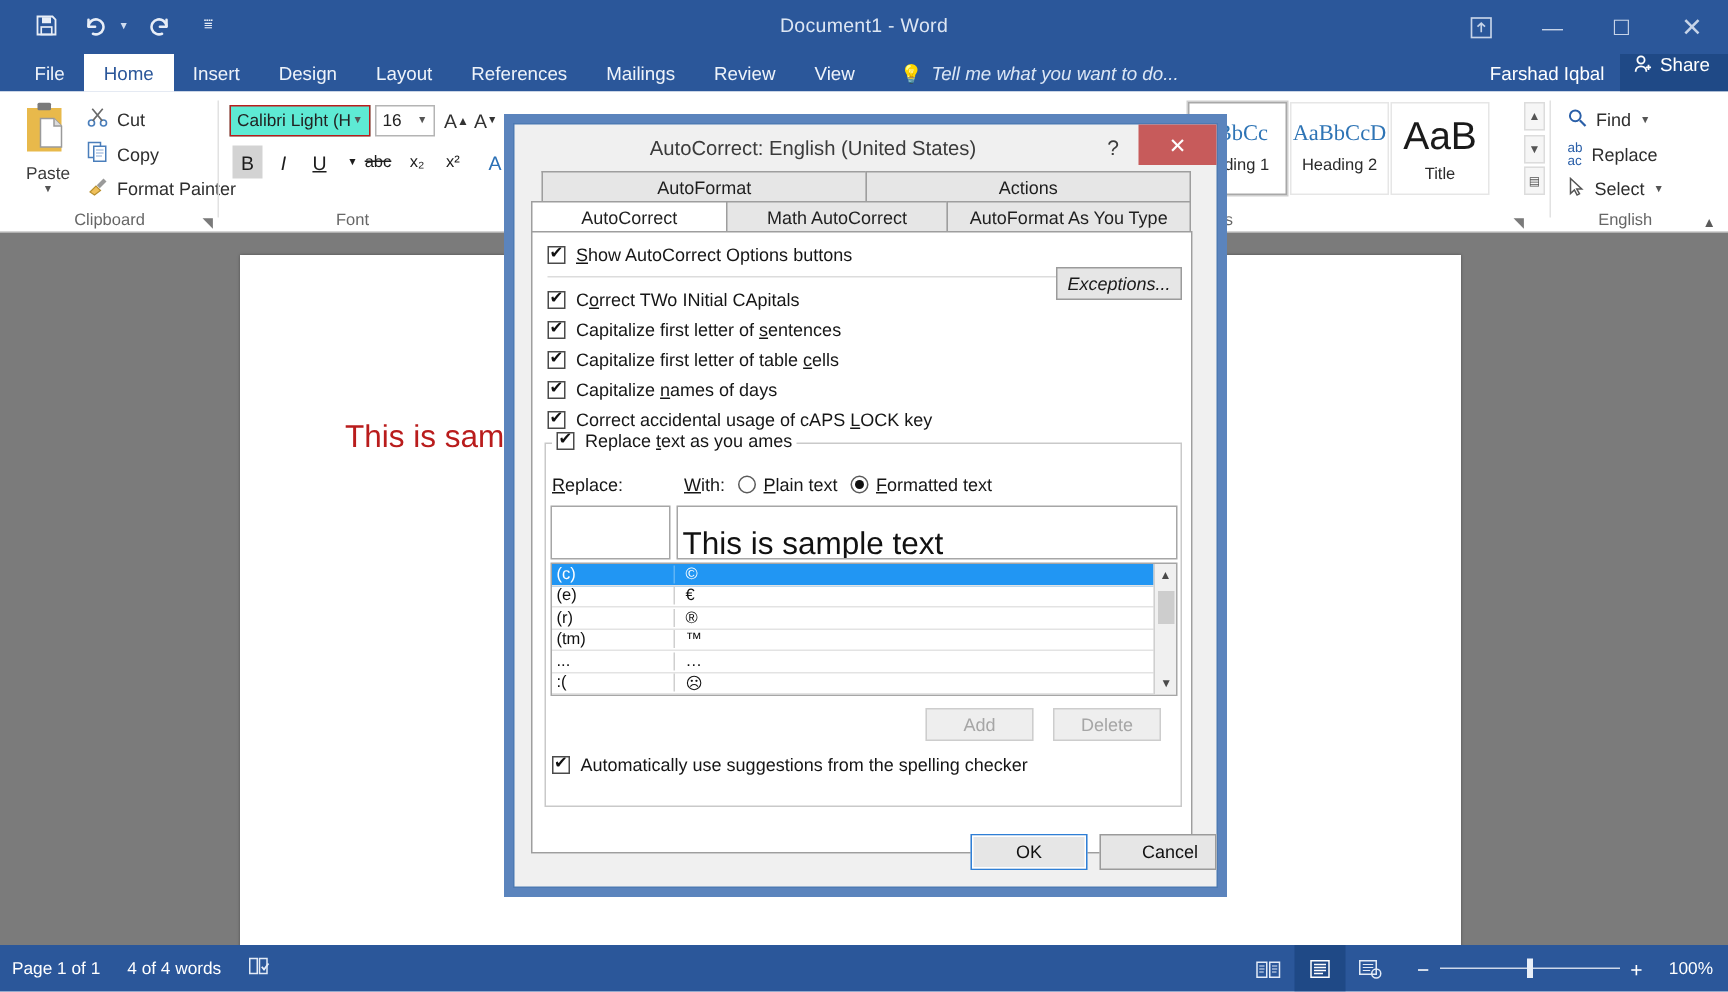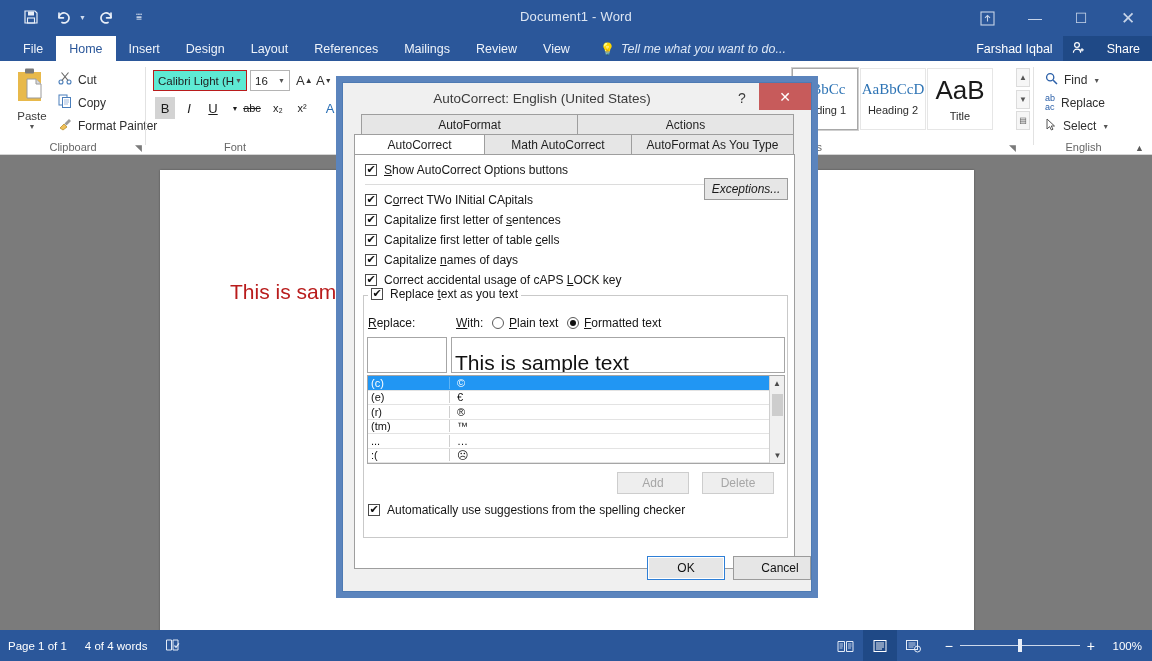--- a/index.html
+++ b/index.html
@@ -48,21 +48,21 @@
   #tellme{
     position:absolute; left:600px; top:0; height:25px; display:flex; align-items:center; gap:6px;
     font-size:12.5px; color:#dbe6f5; font-style:italic;
   }
   #tellme .bulb{ font-style:normal; font-size:12px; }
   #acct{
     position:absolute; right:0; top:0; height:25px; display:flex; align-items:center;
   }
   #acctname{ font-size:12.5px; color:#ffffff; padding-right:10px; white-space:nowrap; }
   #sharebtn{
-    height:25px; display:flex; align-items:center; gap:22px; padding:0 12px 0 9px;
+    height:25px; display:flex; align-items:flex-start; gap:5px; padding:0 12px 0 9px;
     background:#1f4986; font-size:12.5px; color:#ffffff; white-space:nowrap;
   }
 
   
   #ribbon{
     position:absolute; left:0; top:61px; width:1152px; height:94px;
     background:#ffffff; border-bottom:1px solid #d4d4d4;
   }
   .grp{ position:absolute; top:0; height:94px; }
   .grp-label{
@@ -607,21 +607,21 @@
           <span><span>Correct accidental usage of cAPS </span><span class="u">L</span><span>OCK key</span></span>
         </div>
 
         <div id="exceptions">Exceptions...</div>
 
         <div id="repgroup">
           <div id="repgrouplabel" class="chkrow">
             <span class="cbox">
                 <span class="tick">✔</span>
               </span>
-            <span><span>Replace </span><span class="u">t</span><span>ext as you text</span></span>
+            <span><span>Replace </span><span class="u">t</span><span>ext as you ames</span></span>
           </div>
 
           <div id="lblReplace"><span class="u">R</span><span>eplace:</span></div>
           <div id="lblWith"><span class="u">W</span><span>ith:</span></div>
 
           <div class="radio-opt" style="left:128px;">
             <span class="rbox"></span>
             <span><span class="u">P</span><span>lain text</span></span>
           </div>
           <div class="radio-opt" style="left:203px;">

